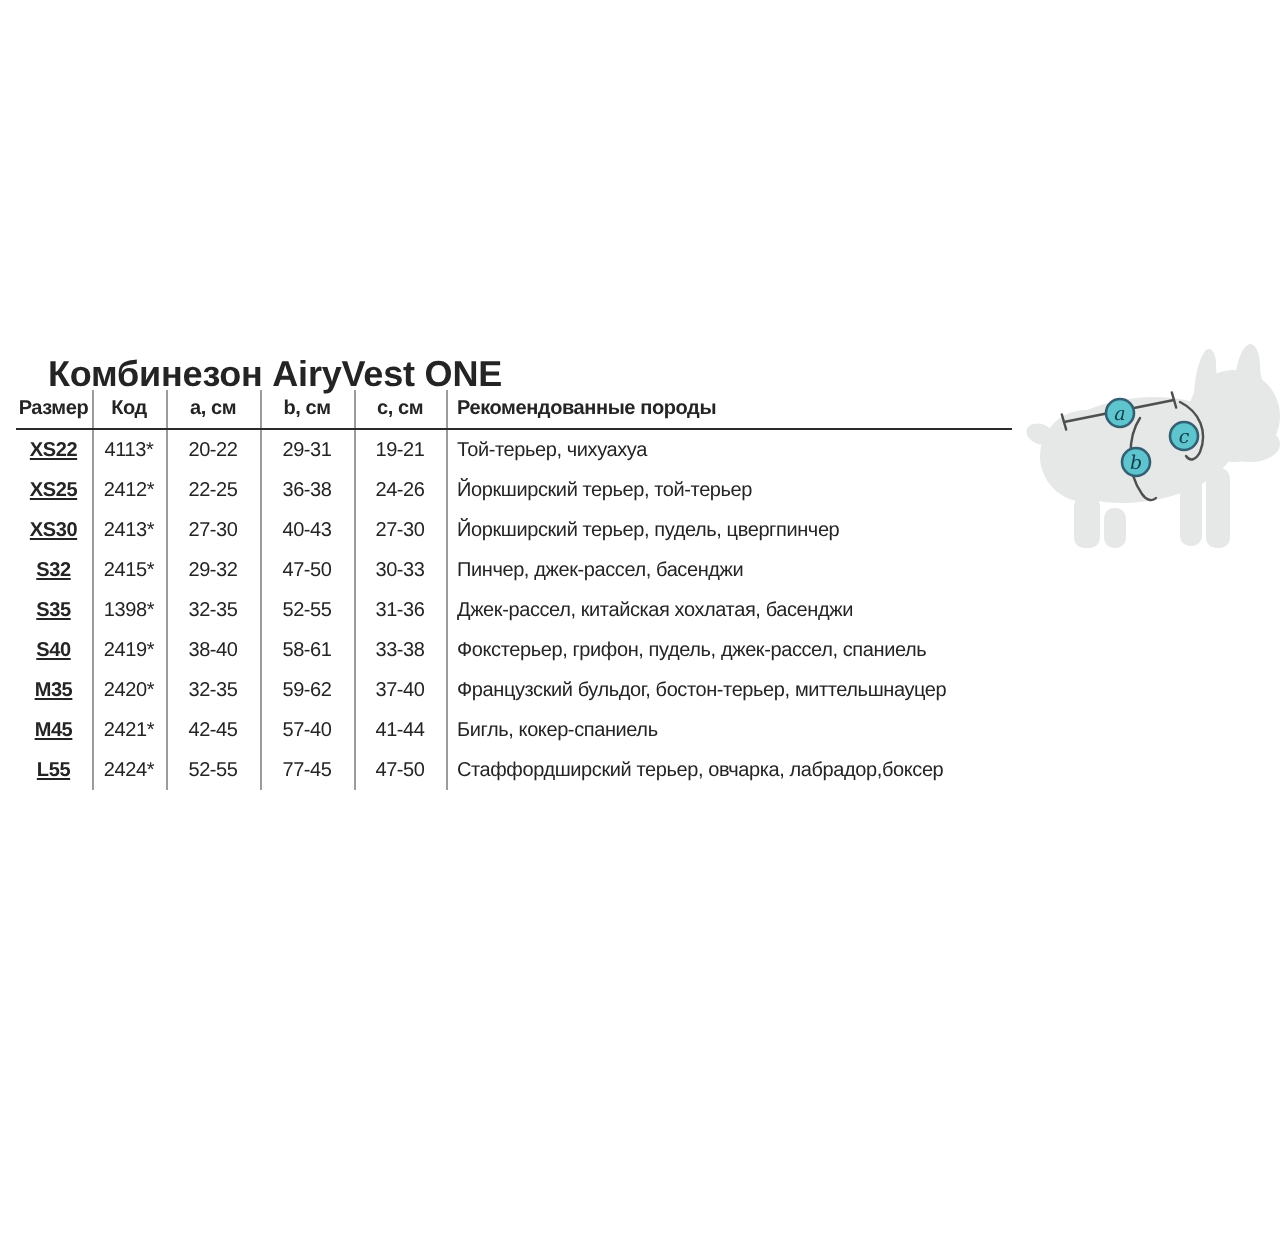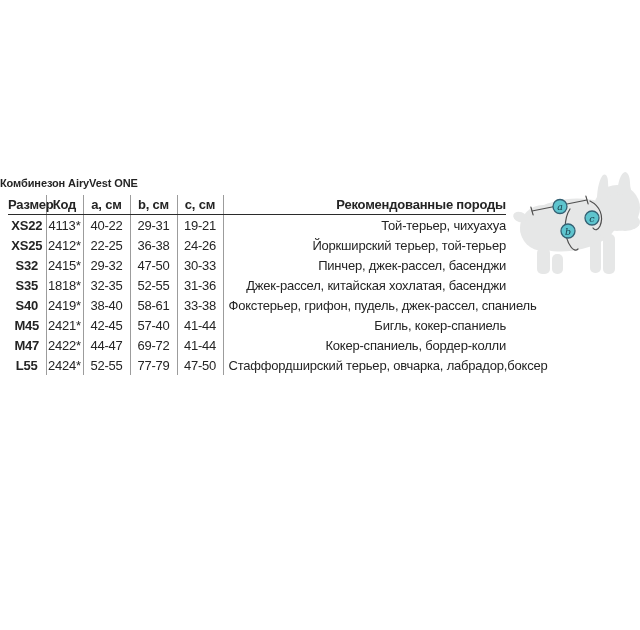--- a/index.html
+++ b/index.html
@@ -1,40 +1,40 @@
 <!DOCTYPE html>
 <html><head>
 <meta charset="utf-8">
 <style>
   html,body { margin:0; padding:0; }
   .stage {
     position:relative; width:640px; height:630px; background:#ffffff;
     font-family:"Liberation Sans", sans-serif; color:#242424; overflow:hidden;
   }
   .title {
-    position:absolute; left:0; top:177px;
-    font-size:11px; font-weight:bold; letter-spacing:-0.1px; white-space:nowrap;
+    position:absolute; left:24px; top:177px;
+    font-size:18px; font-weight:bold; letter-spacing:-0.1px; white-space:nowrap;
   }
   table.size-table {
     position:absolute; left:8px; top:195px; width:498px;
     border-collapse:collapse; table-layout:fixed;
-    font-size:13px; letter-spacing:-0.2px;
+    font-size:10px; letter-spacing:-0.2px;
   }
   table.size-table th, table.size-table td {
     padding:0; white-space:nowrap; text-align:center; vertical-align:middle;
   }
   table.size-table thead th {
     height:19px; font-weight:bold; border-bottom:1.5px solid #2b2b2b;
   }
   table.size-table tbody td { height:20px; }
   table.size-table th:not(:last-child),
   table.size-table td:not(:last-child) { border-right:1px solid #9c9c9c; }
-  table.size-table .col-size { font-weight:bold; }
+  table.size-table .col-size { font-weight:bold;text-decoration:underline; }
   table.size-table .col-breeds, table.size-table th.h-breeds {
-    text-align:right; padding-left:5px;
+    text-align:left; padding-left:5px;
   }
   .diagram { position:absolute; left:505px; top:168px; width:135px; height:135px; }
 </style>
 </head>
 <body>
 
 <div class="stage">
 
   <div class="title">Комбинезон AiryVest ONE</div>
 
@@ -54,78 +54,86 @@
         <th>a, см</th>
         <th>b, см</th>
         <th>c, см</th>
         <th class="h-breeds">Рекомендованные породы</th>
       </tr>
     </thead>
     <tbody id="tbody">
         <tr>
           <td class="col-size">XS22</td>
           <td class="col-code">4113*</td>
-          <td class="col-a">40-22</td>
+          <td class="col-a">20-22</td>
           <td class="col-b">29-31</td>
           <td class="col-c">19-21</td>
           <td class="col-breeds">Той-терьер, чихуахуа</td>
         </tr>
         <tr>
           <td class="col-size">XS25</td>
           <td class="col-code">2412*</td>
           <td class="col-a">22-25</td>
           <td class="col-b">36-38</td>
           <td class="col-c">24-26</td>
           <td class="col-breeds">Йоркширский терьер, той-терьер</td>
         </tr>
         <tr>
+          <td class="col-size">XS30</td>
+          <td class="col-code">2413*</td>
+          <td class="col-a">27-30</td>
+          <td class="col-b">40-43</td>
+          <td class="col-c">27-30</td>
+          <td class="col-breeds">Йоркширский терьер, пудель, цвергпинчер</td>
+        </tr>
+        <tr>
           <td class="col-size">S32</td>
           <td class="col-code">2415*</td>
           <td class="col-a">29-32</td>
           <td class="col-b">47-50</td>
           <td class="col-c">30-33</td>
           <td class="col-breeds">Пинчер, джек-рассел, басенджи</td>
         </tr>
         <tr>
           <td class="col-size">S35</td>
-          <td class="col-code">1818*</td>
+          <td class="col-code">1398*</td>
           <td class="col-a">32-35</td>
           <td class="col-b">52-55</td>
           <td class="col-c">31-36</td>
           <td class="col-breeds">Джек-рассел, китайская хохлатая, басенджи</td>
         </tr>
         <tr>
           <td class="col-size">S40</td>
           <td class="col-code">2419*</td>
           <td class="col-a">38-40</td>
           <td class="col-b">58-61</td>
           <td class="col-c">33-38</td>
           <td class="col-breeds">Фокстерьер, грифон, пудель, джек-рассел, спаниель</td>
         </tr>
         <tr>
+          <td class="col-size">M35</td>
+          <td class="col-code">2420*</td>
+          <td class="col-a">32-35</td>
+          <td class="col-b">59-62</td>
+          <td class="col-c">37-40</td>
+          <td class="col-breeds">Французский бульдог, бостон-терьер, миттельшнауцер</td>
+        </tr>
+        <tr>
           <td class="col-size">M45</td>
           <td class="col-code">2421*</td>
           <td class="col-a">42-45</td>
           <td class="col-b">57-40</td>
           <td class="col-c">41-44</td>
           <td class="col-breeds">Бигль, кокер-спаниель</td>
         </tr>
         <tr>
-          <td class="col-size">M47</td>
-          <td class="col-code">2422*</td>
-          <td class="col-a">44-47</td>
-          <td class="col-b">69-72</td>
-          <td class="col-c">41-44</td>
-          <td class="col-breeds">Кокер-спаниель, бордер-колли</td>
-        </tr>
-        <tr>
           <td class="col-size">L55</td>
           <td class="col-code">2424*</td>
           <td class="col-a">52-55</td>
-          <td class="col-b">77-79</td>
+          <td class="col-b">77-45</td>
           <td class="col-c">47-50</td>
           <td class="col-breeds">Стаффордширский терьер, овчарка, лабрадор,боксер</td>
         </tr>
       </tbody>
   </table>
 
   <svg class="diagram" viewBox="0 0 135 135">
 
     <g id="dog" fill="#e6e7e7">
       <ellipse cx="64" cy="57" rx="49" ry="26" transform="rotate(-7 64 57)"></ellipse>

